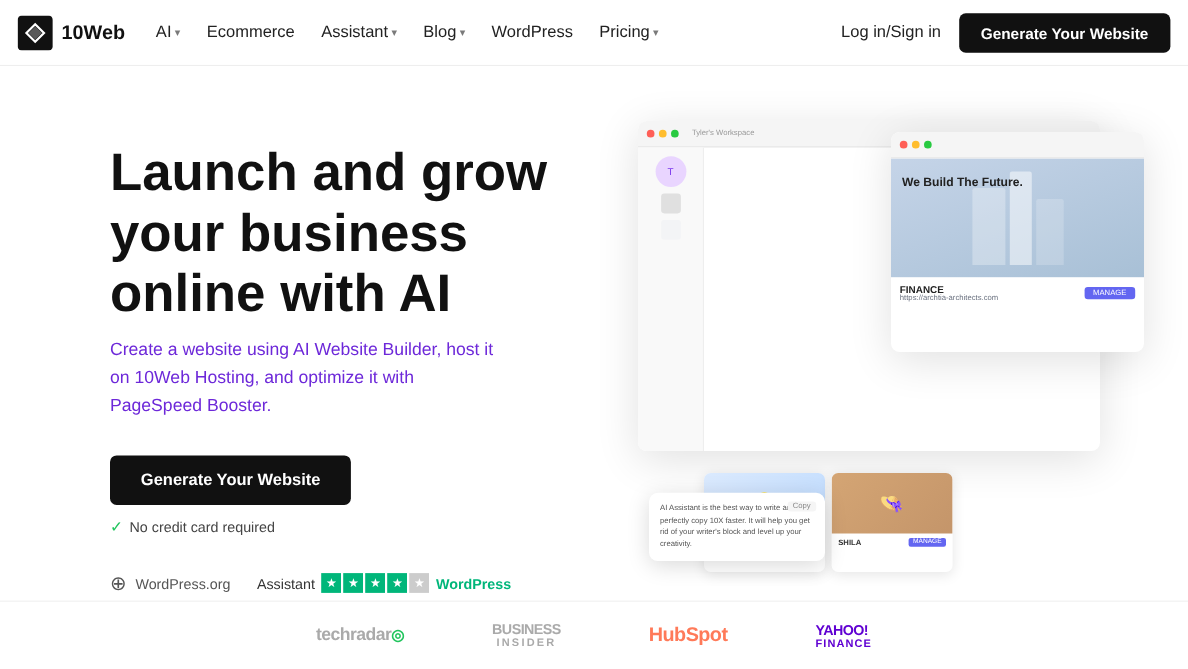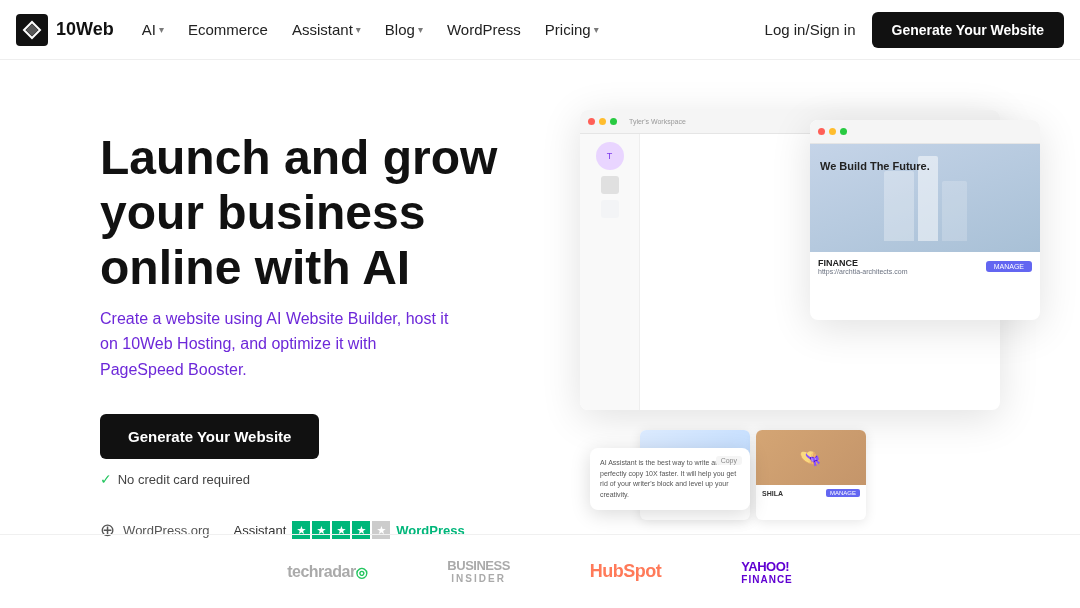--- a/index.html
+++ b/index.html
@@ -159,21 +159,21 @@
       width: 32px; height: 32px;
       background: linear-gradient(135deg, #7c3aed, #4f46e5);
       border-radius: 50%;
       display: flex; align-items: center; justify-content: center;
       color: #fff; font-size: 14px;
     }
 
     
     .logos-bar {
       position: absolute; bottom: 0; left: 0; right: 0;
-      height: 74px;
+      height: 62px;
       display: flex; align-items: center; justify-content: center; gap: 80px;
       border-top: 1px solid #f0f0f0;
       margin-top: 32px;
     }
     .logo-item { font-size: 18px; color: #aaa; font-weight: 700; letter-spacing: -0.5px; }
     .logo-item.techradar { font-size: 16px; }
     .logo-item.bi { line-height: 1.1; text-align: center; font-size: 14px; }
     .logo-item.hubspot { color: #ff7a59; }
     .logo-item.yahoo { color: #6001d2; }
 

